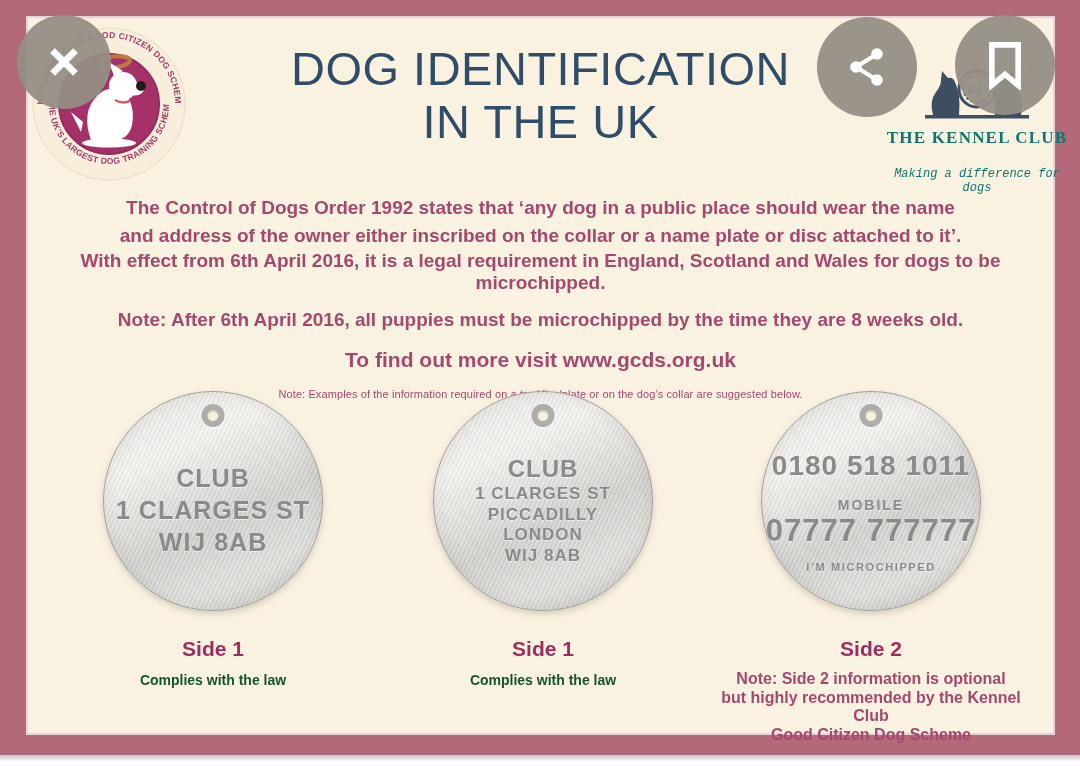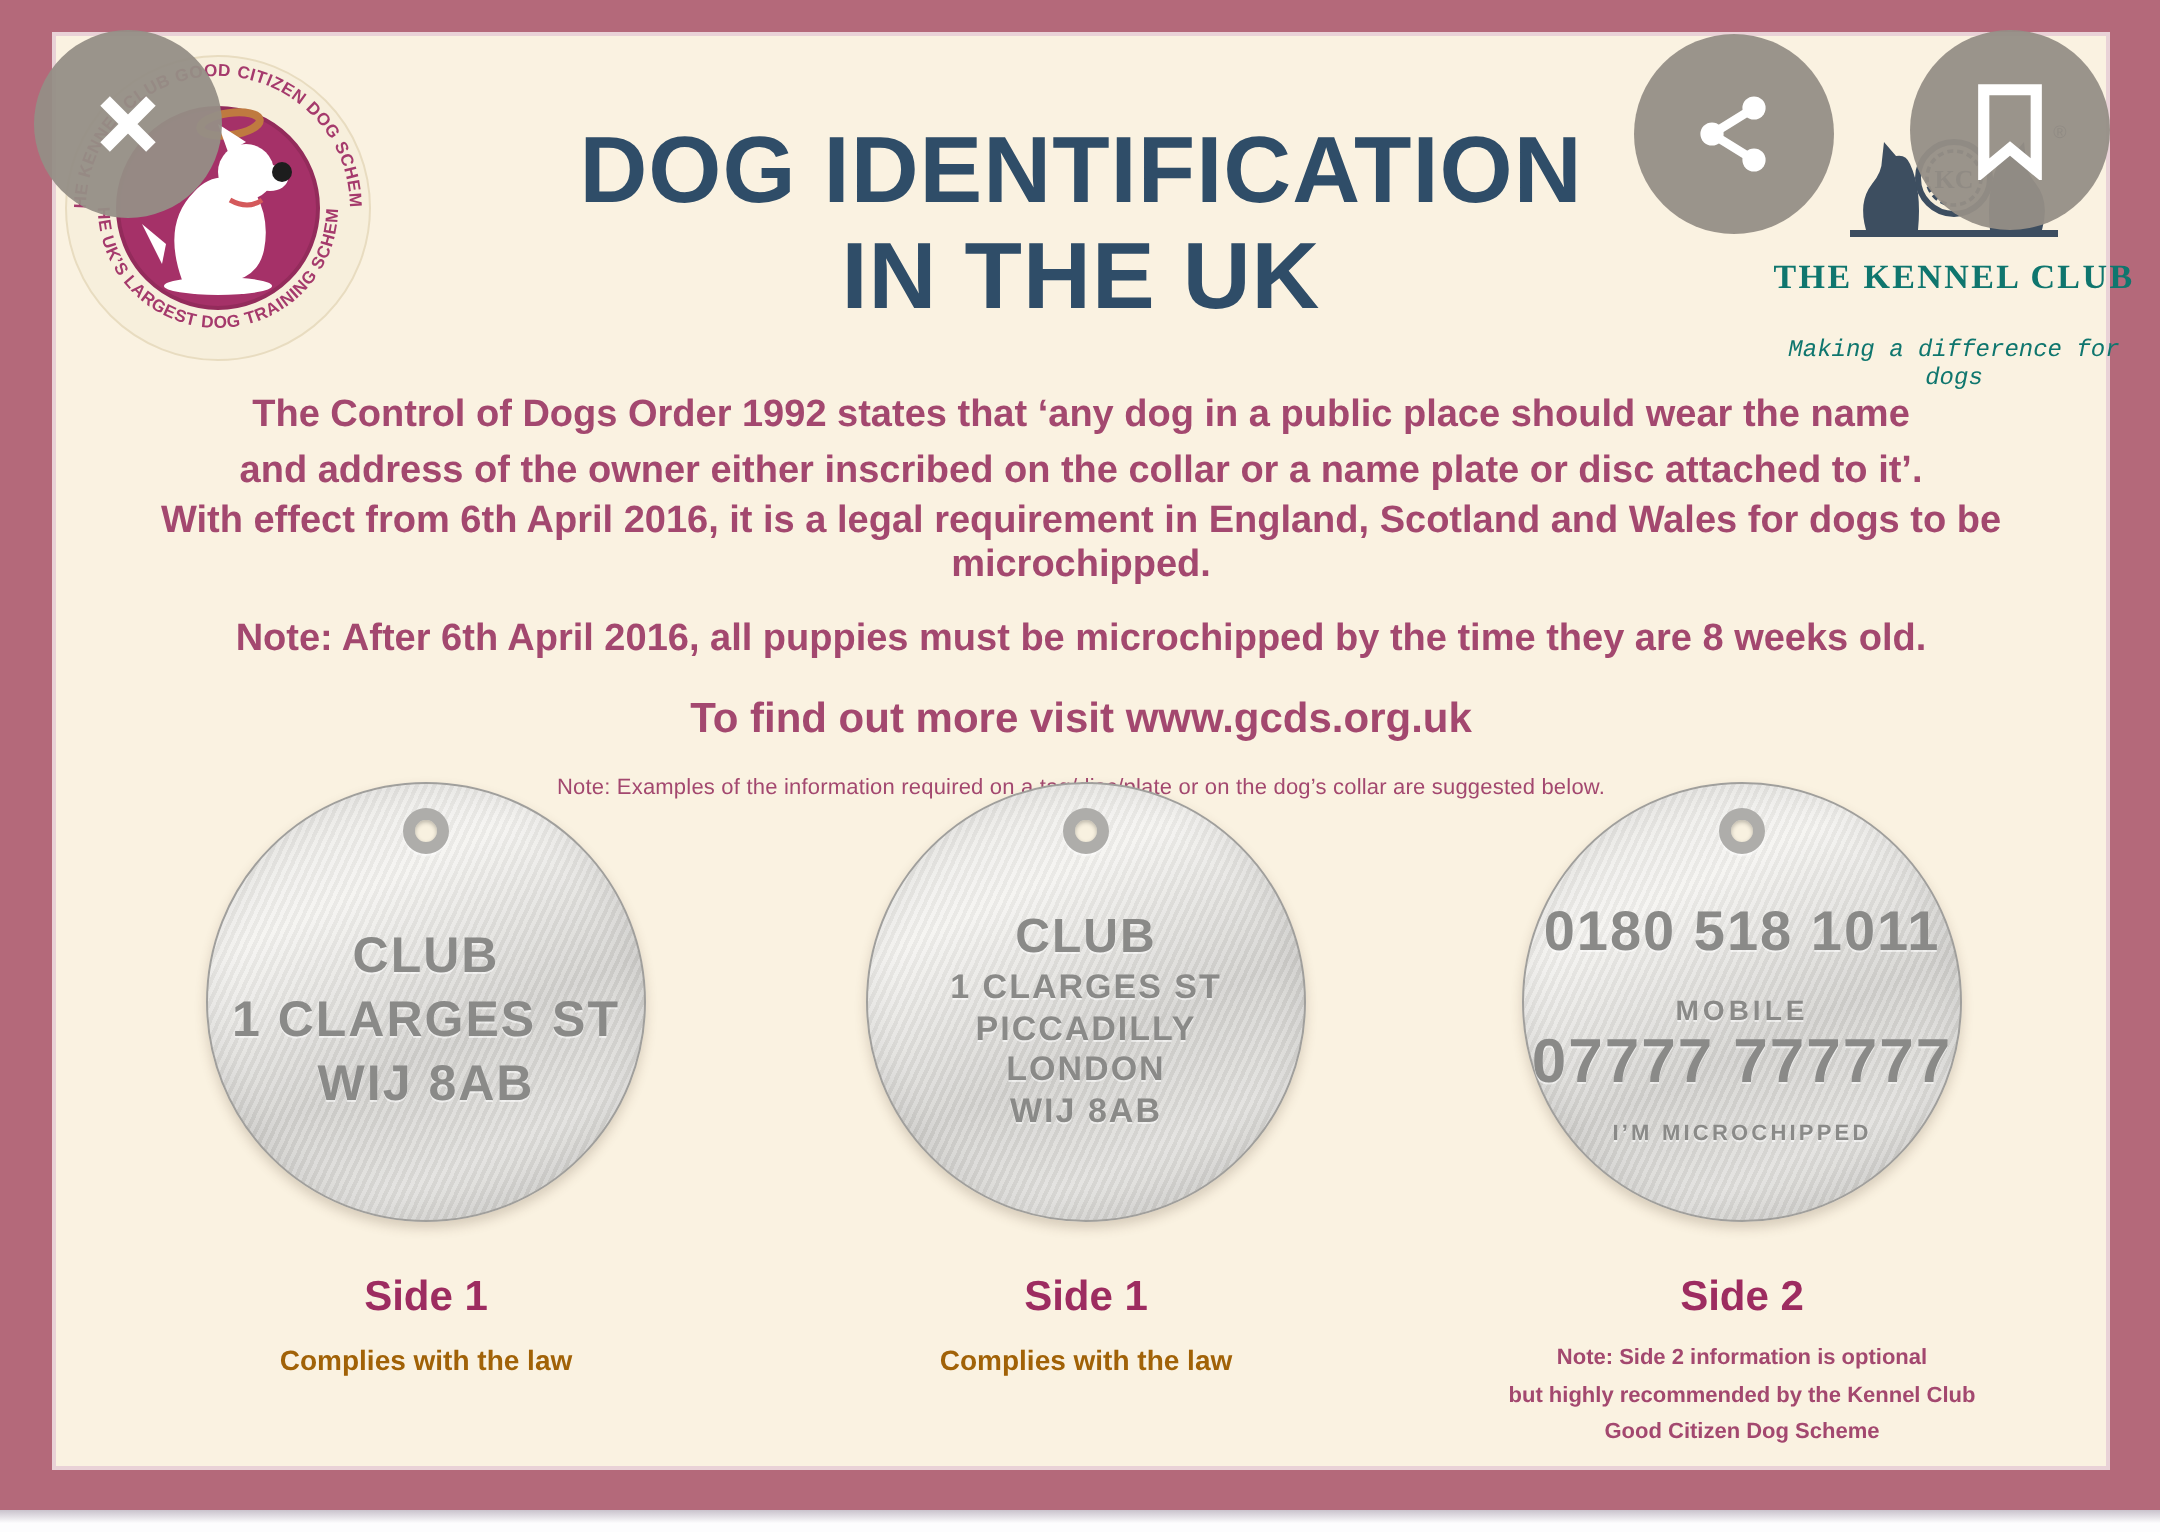--- a/index.html
+++ b/index.html
@@ -32,23 +32,23 @@
   
   .kc-logo { position: absolute; left: 858px; top: 40px; width: 182px; text-align: center; color: #0f766e; }
   .kc-name {
     font-family: "Liberation Serif", serif; font-weight: bold;
     font-size: 17px; letter-spacing: 1.2px; margin-top: 2px; white-space: nowrap;
   }
   .kc-tagline { font-family: Liberation Mono, monospace; font-style: italic; font-size: 12px; margin-top: 19px; }
 
   
   .title {
-    position: absolute; left: 0; right: 0; top: 40px;
+    position: absolute; left: 0; right: 0; top: 24px;
     text-align: center; color: #2f4d68;
-    font-size: 47px; font-weight: bold; line-height: 53px; letter-spacing: 0.5px;
+    font-size: 47px; font-weight: normal; line-height: 53px; letter-spacing: 0.5px;
   }
 
   
   .intro { position: absolute; left: 0; right: 0; top: 176px; text-align: center; color: #a3486f; }
   .intro .p1 { font-size: 19px; font-weight: 600; line-height: 28px; }
   .intro .p2 { font-size: 19px; font-weight: 600; }
   .intro .p3 { font-size: 19px; font-weight: 600; margin-top: 15px; }
   .intro .find-out { font-size: 21px; font-weight: 600; margin-top: 17px; }
   .intro .find-out b { font-weight: 700; }
   .intro .fine-print { font-size: 11px; font-weight: 400; margin-top: 16px; letter-spacing: 0.1px; }
@@ -84,22 +84,22 @@
   .t2 .tag-text { padding-top: 62px; }
   .t2 .ln-big { font-size: 24px; line-height: 30px; }
   .t2 .ln-md  { font-size: 17px; line-height: 20.5px; }
   .t3 .tag-text { padding-top: 58px; }
   .t3 .ln-phone { font-size: 28px; line-height: 32px; }
   .t3 .ln-mobile { font-size: 14px; letter-spacing: 2px; margin-top: 15px; }
   .t3 .ln-mobnum { font-size: 31px; line-height: 34px; margin-top: 1px; }
   .t3 .ln-chip { font-size: 11px; letter-spacing: 1.6px; margin-top: 13px; }
 
   .side-label { margin-top: 26px; font-size: 21px; font-weight: bold; color: #9d2c60; }
-  .tag-caption { margin-top: 11px; font-size: 14px; font-weight: 600; color: #a16207; }
-  .tag-caption-multi { margin-top: 9px; font-size: 11px; font-weight: 600; line-height: 18.5px; color: #a3486f; }
+  .tag-caption { margin-top: 11px; font-size: 14px; font-weight: 600; color: #14532d; }
+  .tag-caption-multi { margin-top: 9px; font-size: 16px; font-weight: 600; line-height: 18.5px; color: #a3486f; }
 
   
   .overlay-btn {
     position: absolute; border: none; border-radius: 50%;
     background: rgba(149,142,134,0.95);
     display: flex; align-items: center; justify-content: center;
     cursor: pointer; z-index: 10; padding: 0;
   }
   .btn-close    { left: 17px;  top: 15px; width: 94px;  height: 94px; }
   .btn-share    { left: 817px; top: 17px; width: 100px; height: 100px; }

